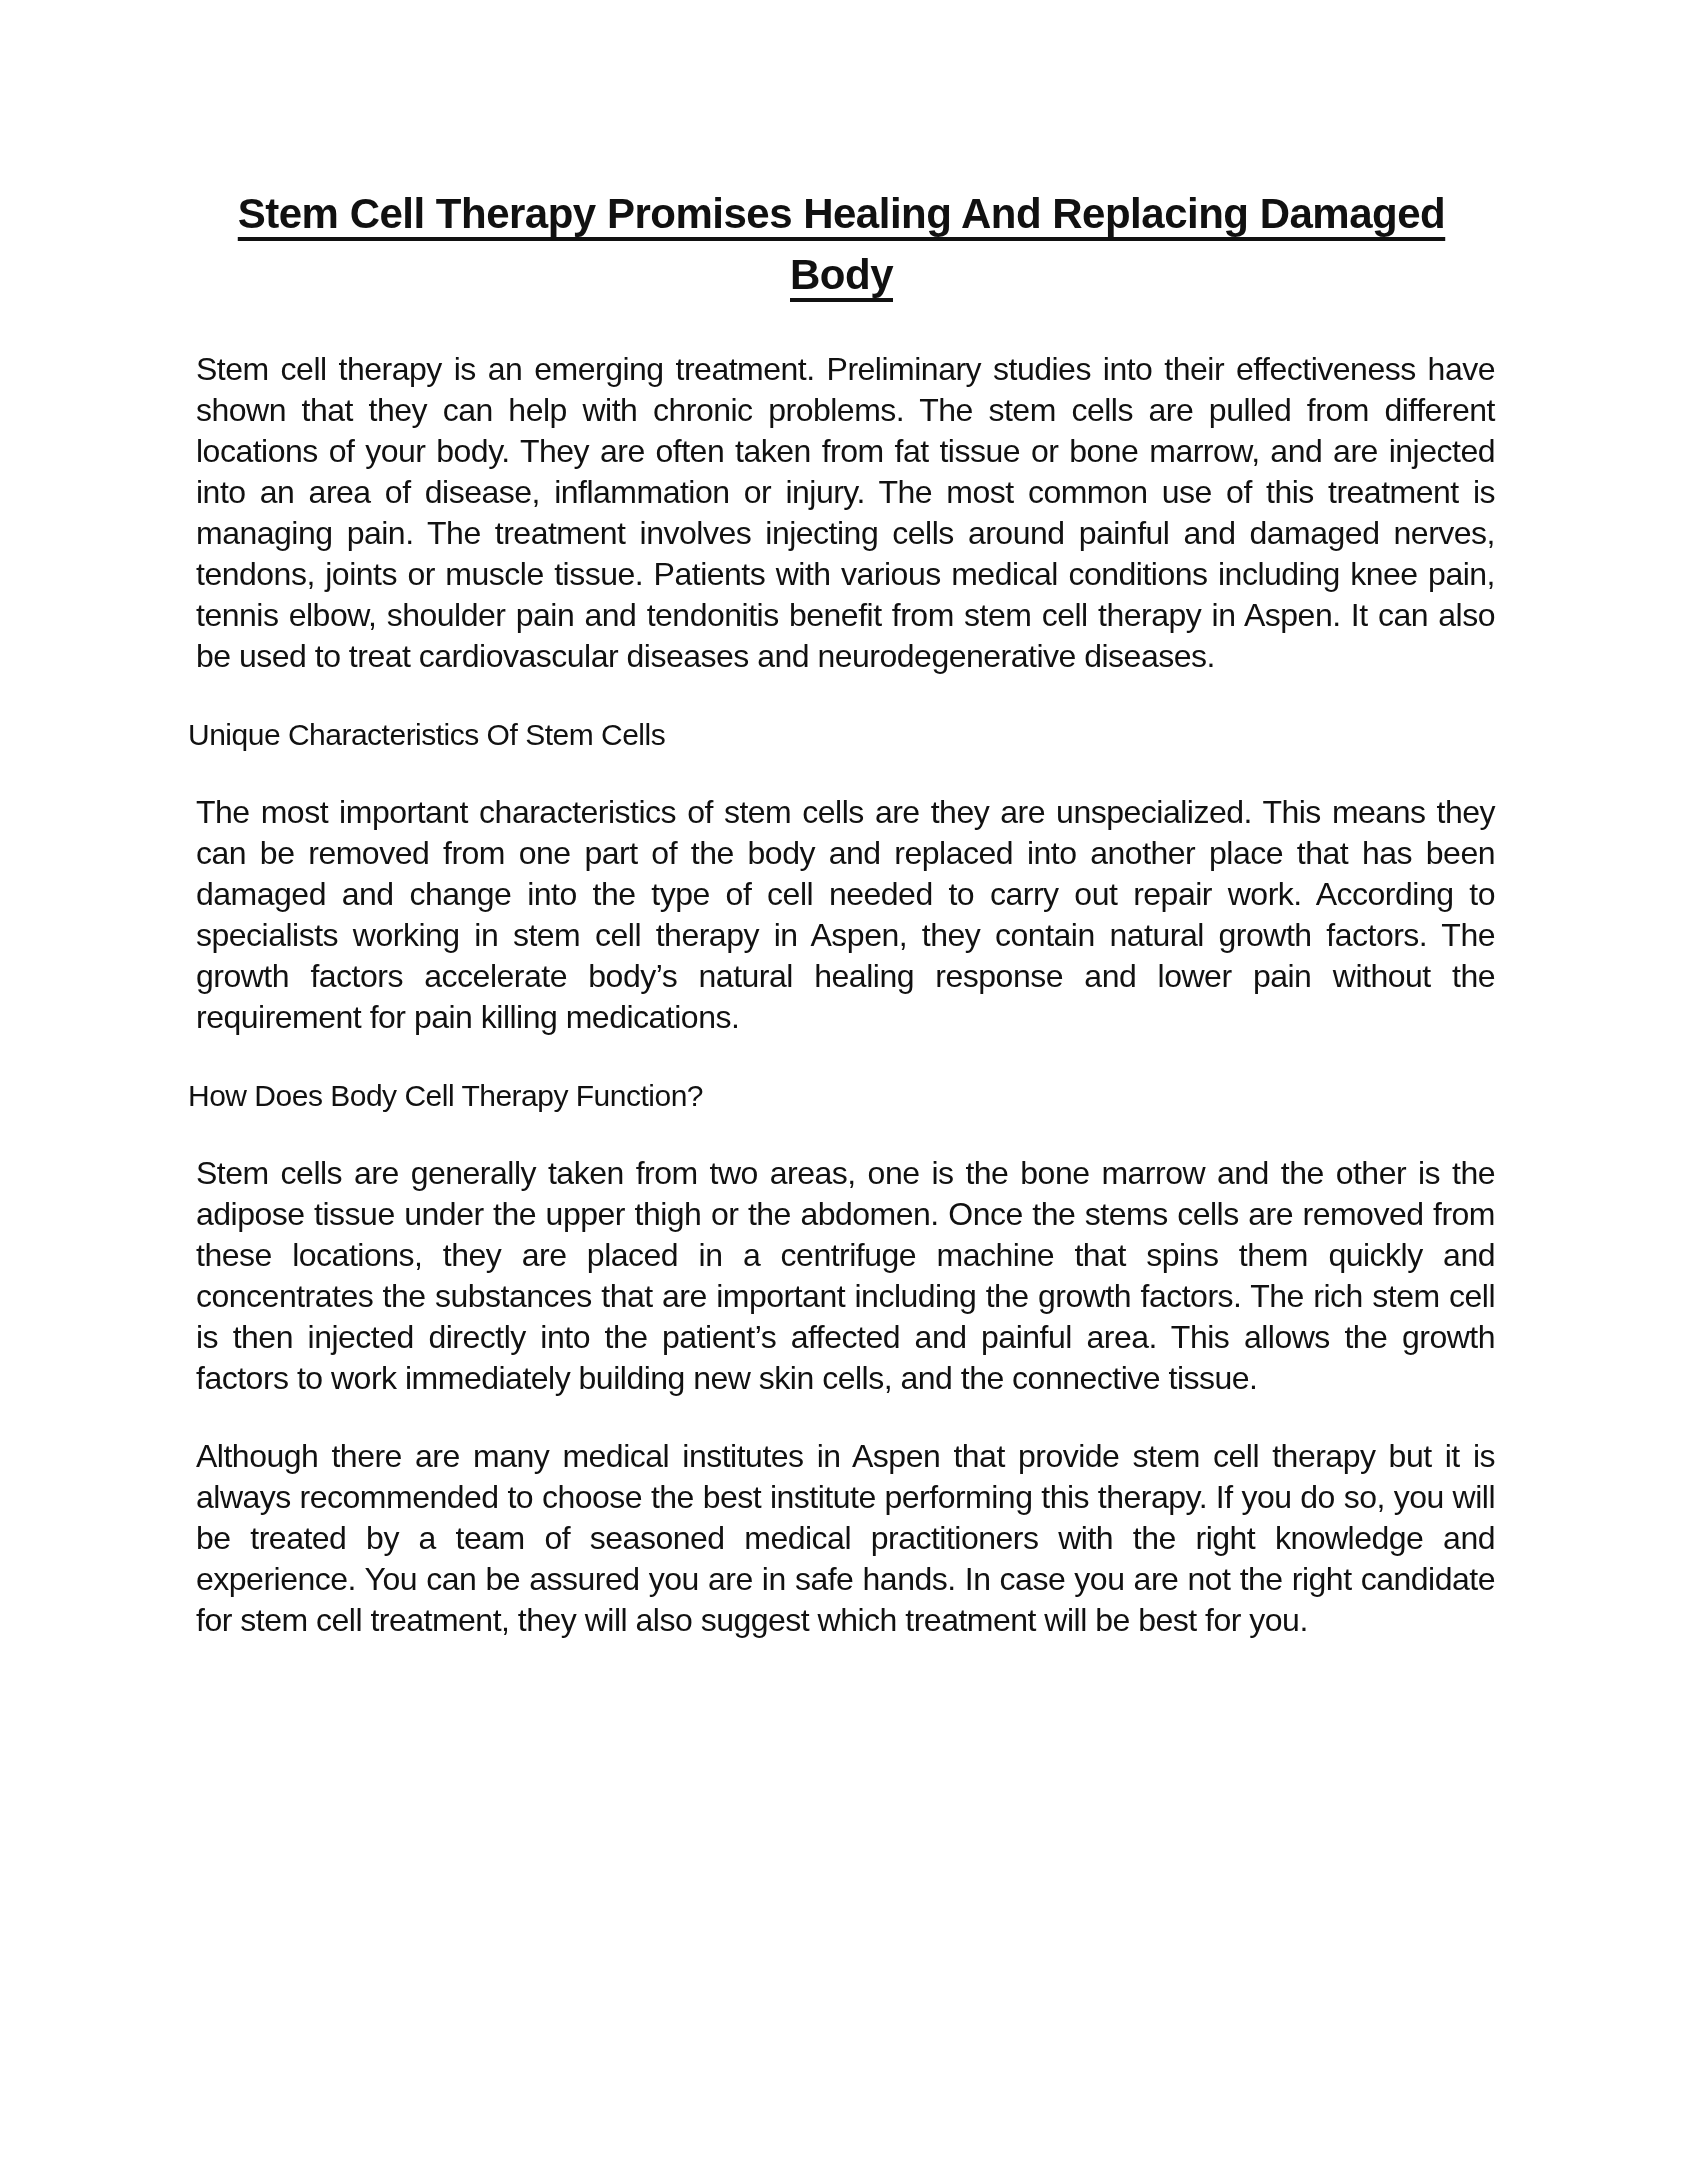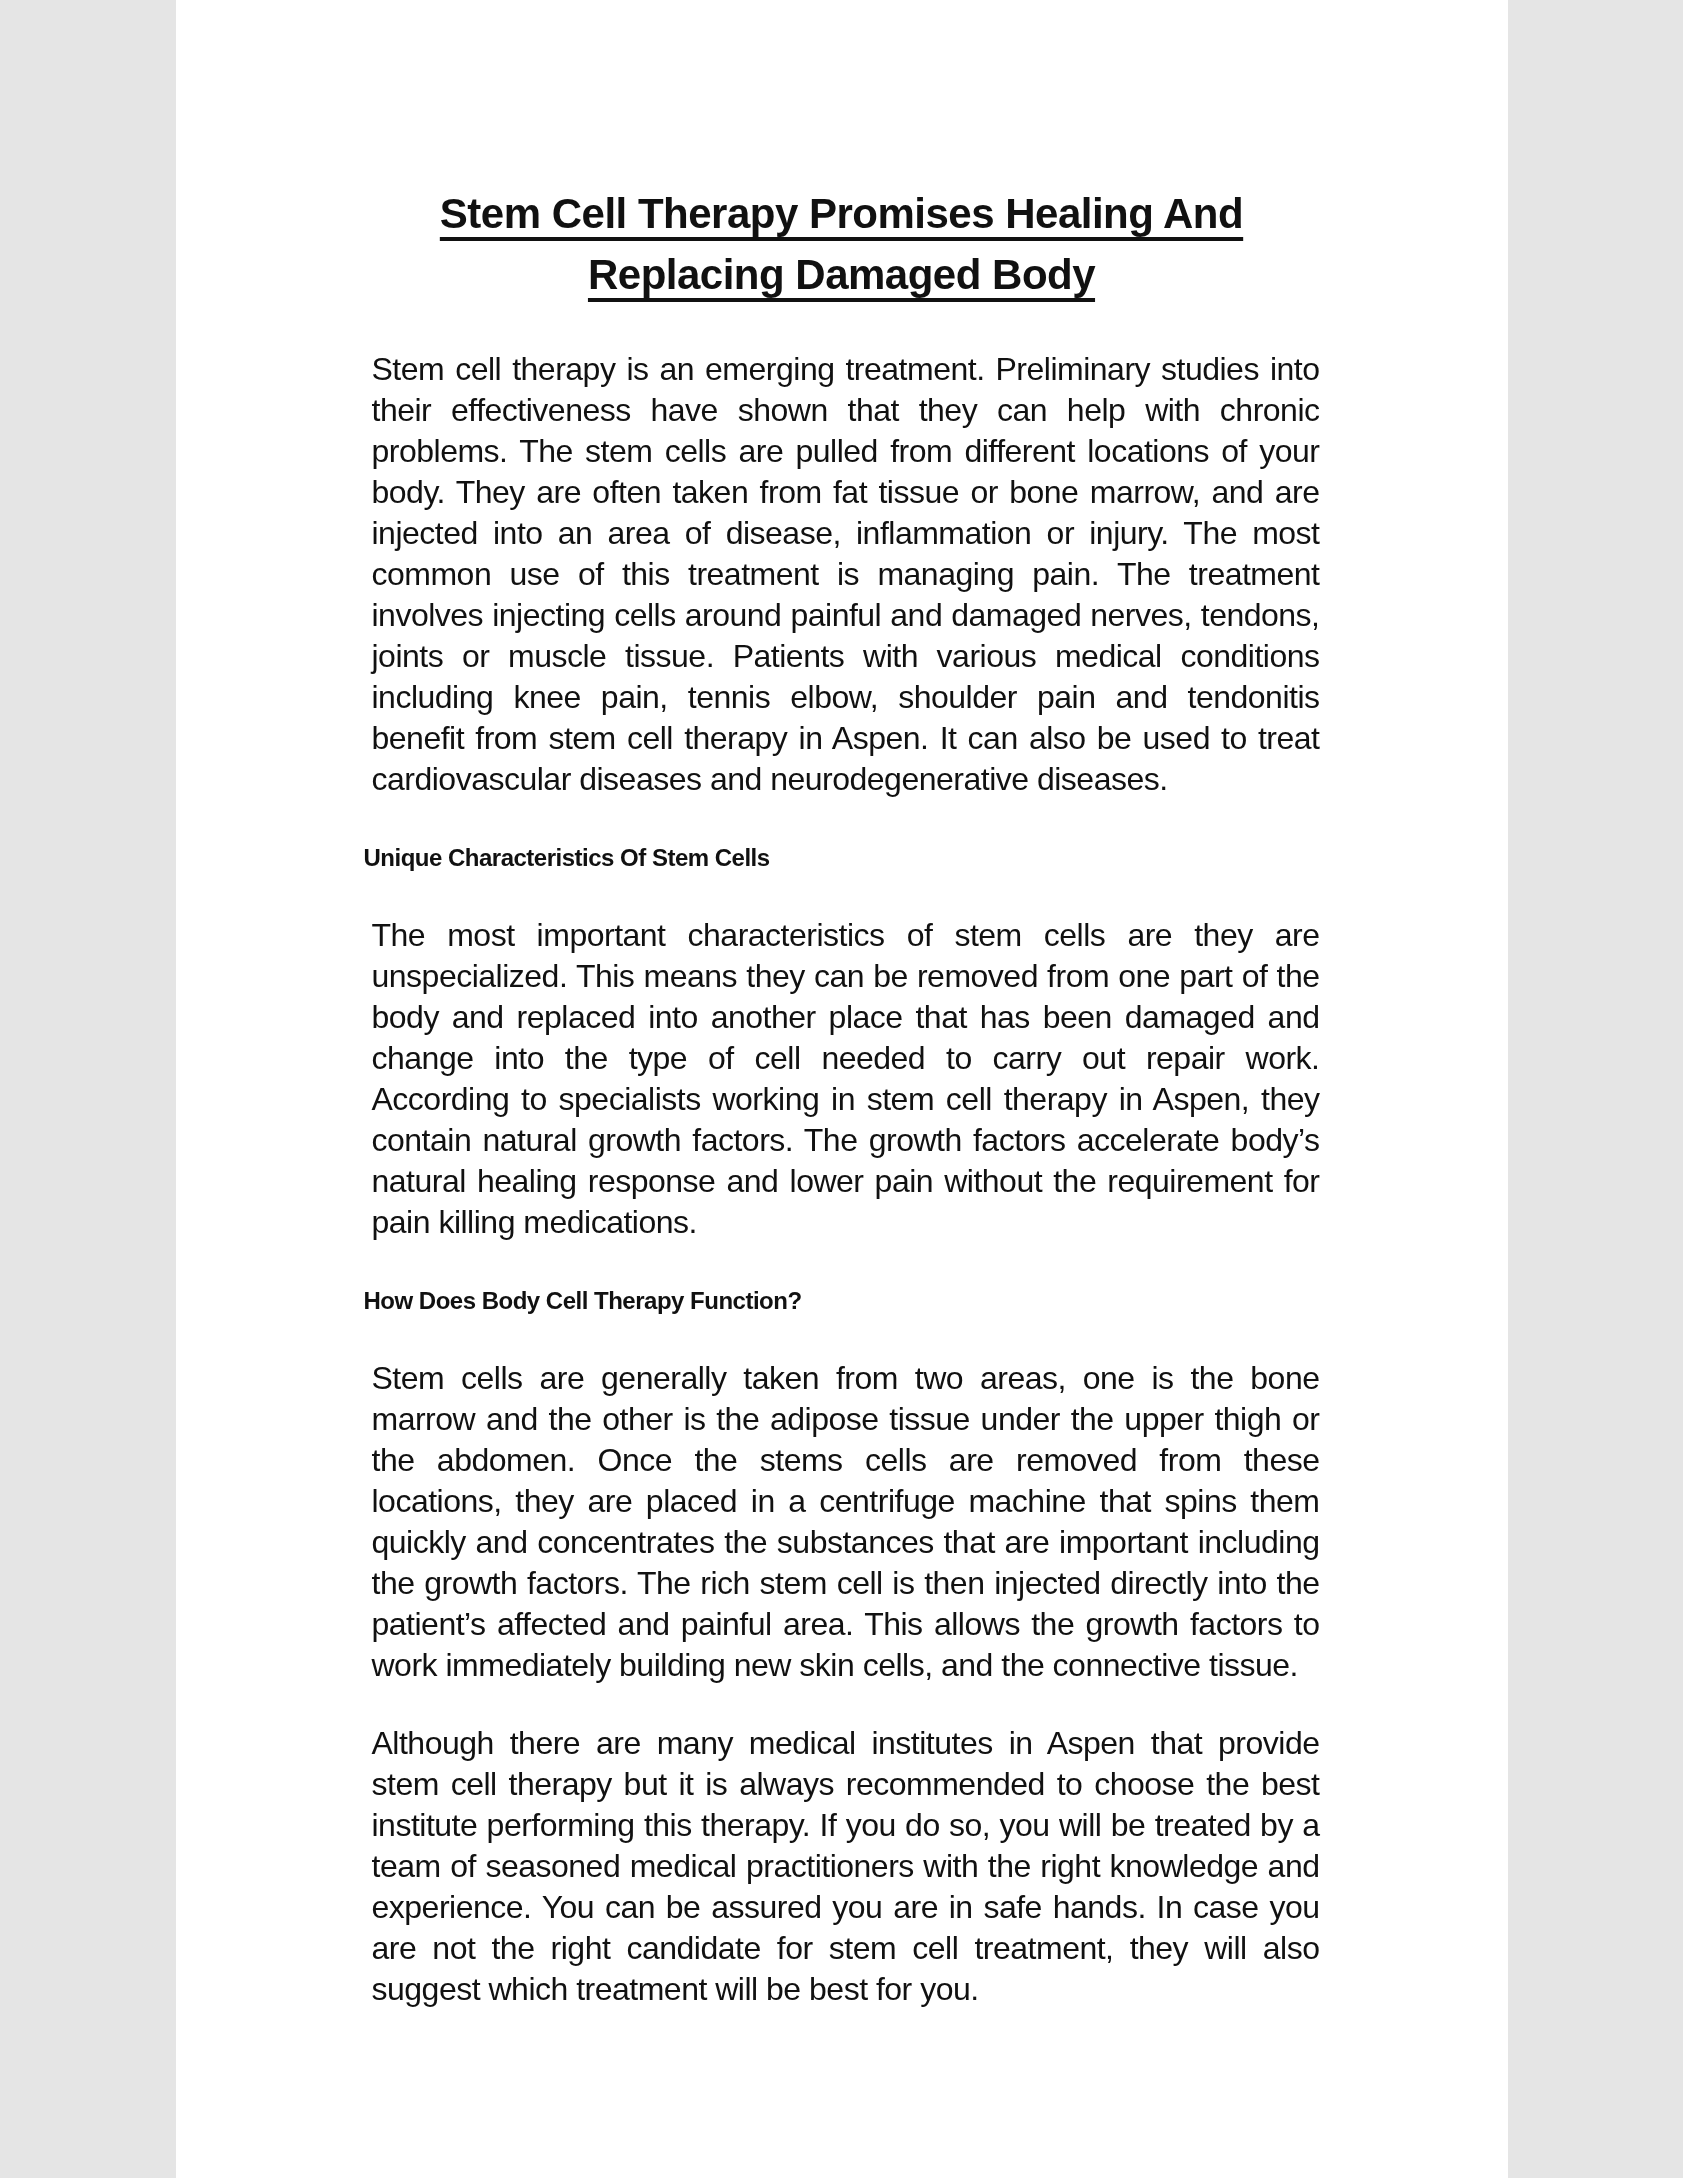--- a/index.html
+++ b/index.html
@@ -2,21 +2,21 @@
 <html><head>
 <meta charset="utf-8">
 <style>
   html, body {
     margin: 0;
     padding: 0;
     background: #e5e5e5;
   }
   .page {
     position: relative;
-    width: 1332px;
+    width: 1683px;
     height: 2178px;
     margin: 0 auto;
     background: #ffffff;
     box-sizing: border-box;
     padding: 183px 188px 16px 188px;
     font-family: "Liberation Sans", sans-serif;
     color: #111111;
     overflow: hidden;
   }
   .doc-title {
@@ -35,24 +35,24 @@
   }
   .doc-para {
     margin: 0 0 37px 8px;
     font-size: 32px;
     line-height: 41px;
     letter-spacing: -0.5px;
     text-align: justify;
   }
   .doc-heading {
     margin: 0 0 37px 0;
-    font-size: 24px;
+    font-size: 30px;
     line-height: 41px;
     letter-spacing: -0.5px;
-    font-weight: bold;
+    font-weight: normal;
     text-align: left;
   }
 </style>
 </head>
 <body>
 
 <div class="page">
 
   <h1 class="doc-title">
     <span class="title-line">Stem Cell Therapy Promises Healing And Replacing Damaged Body</span>

